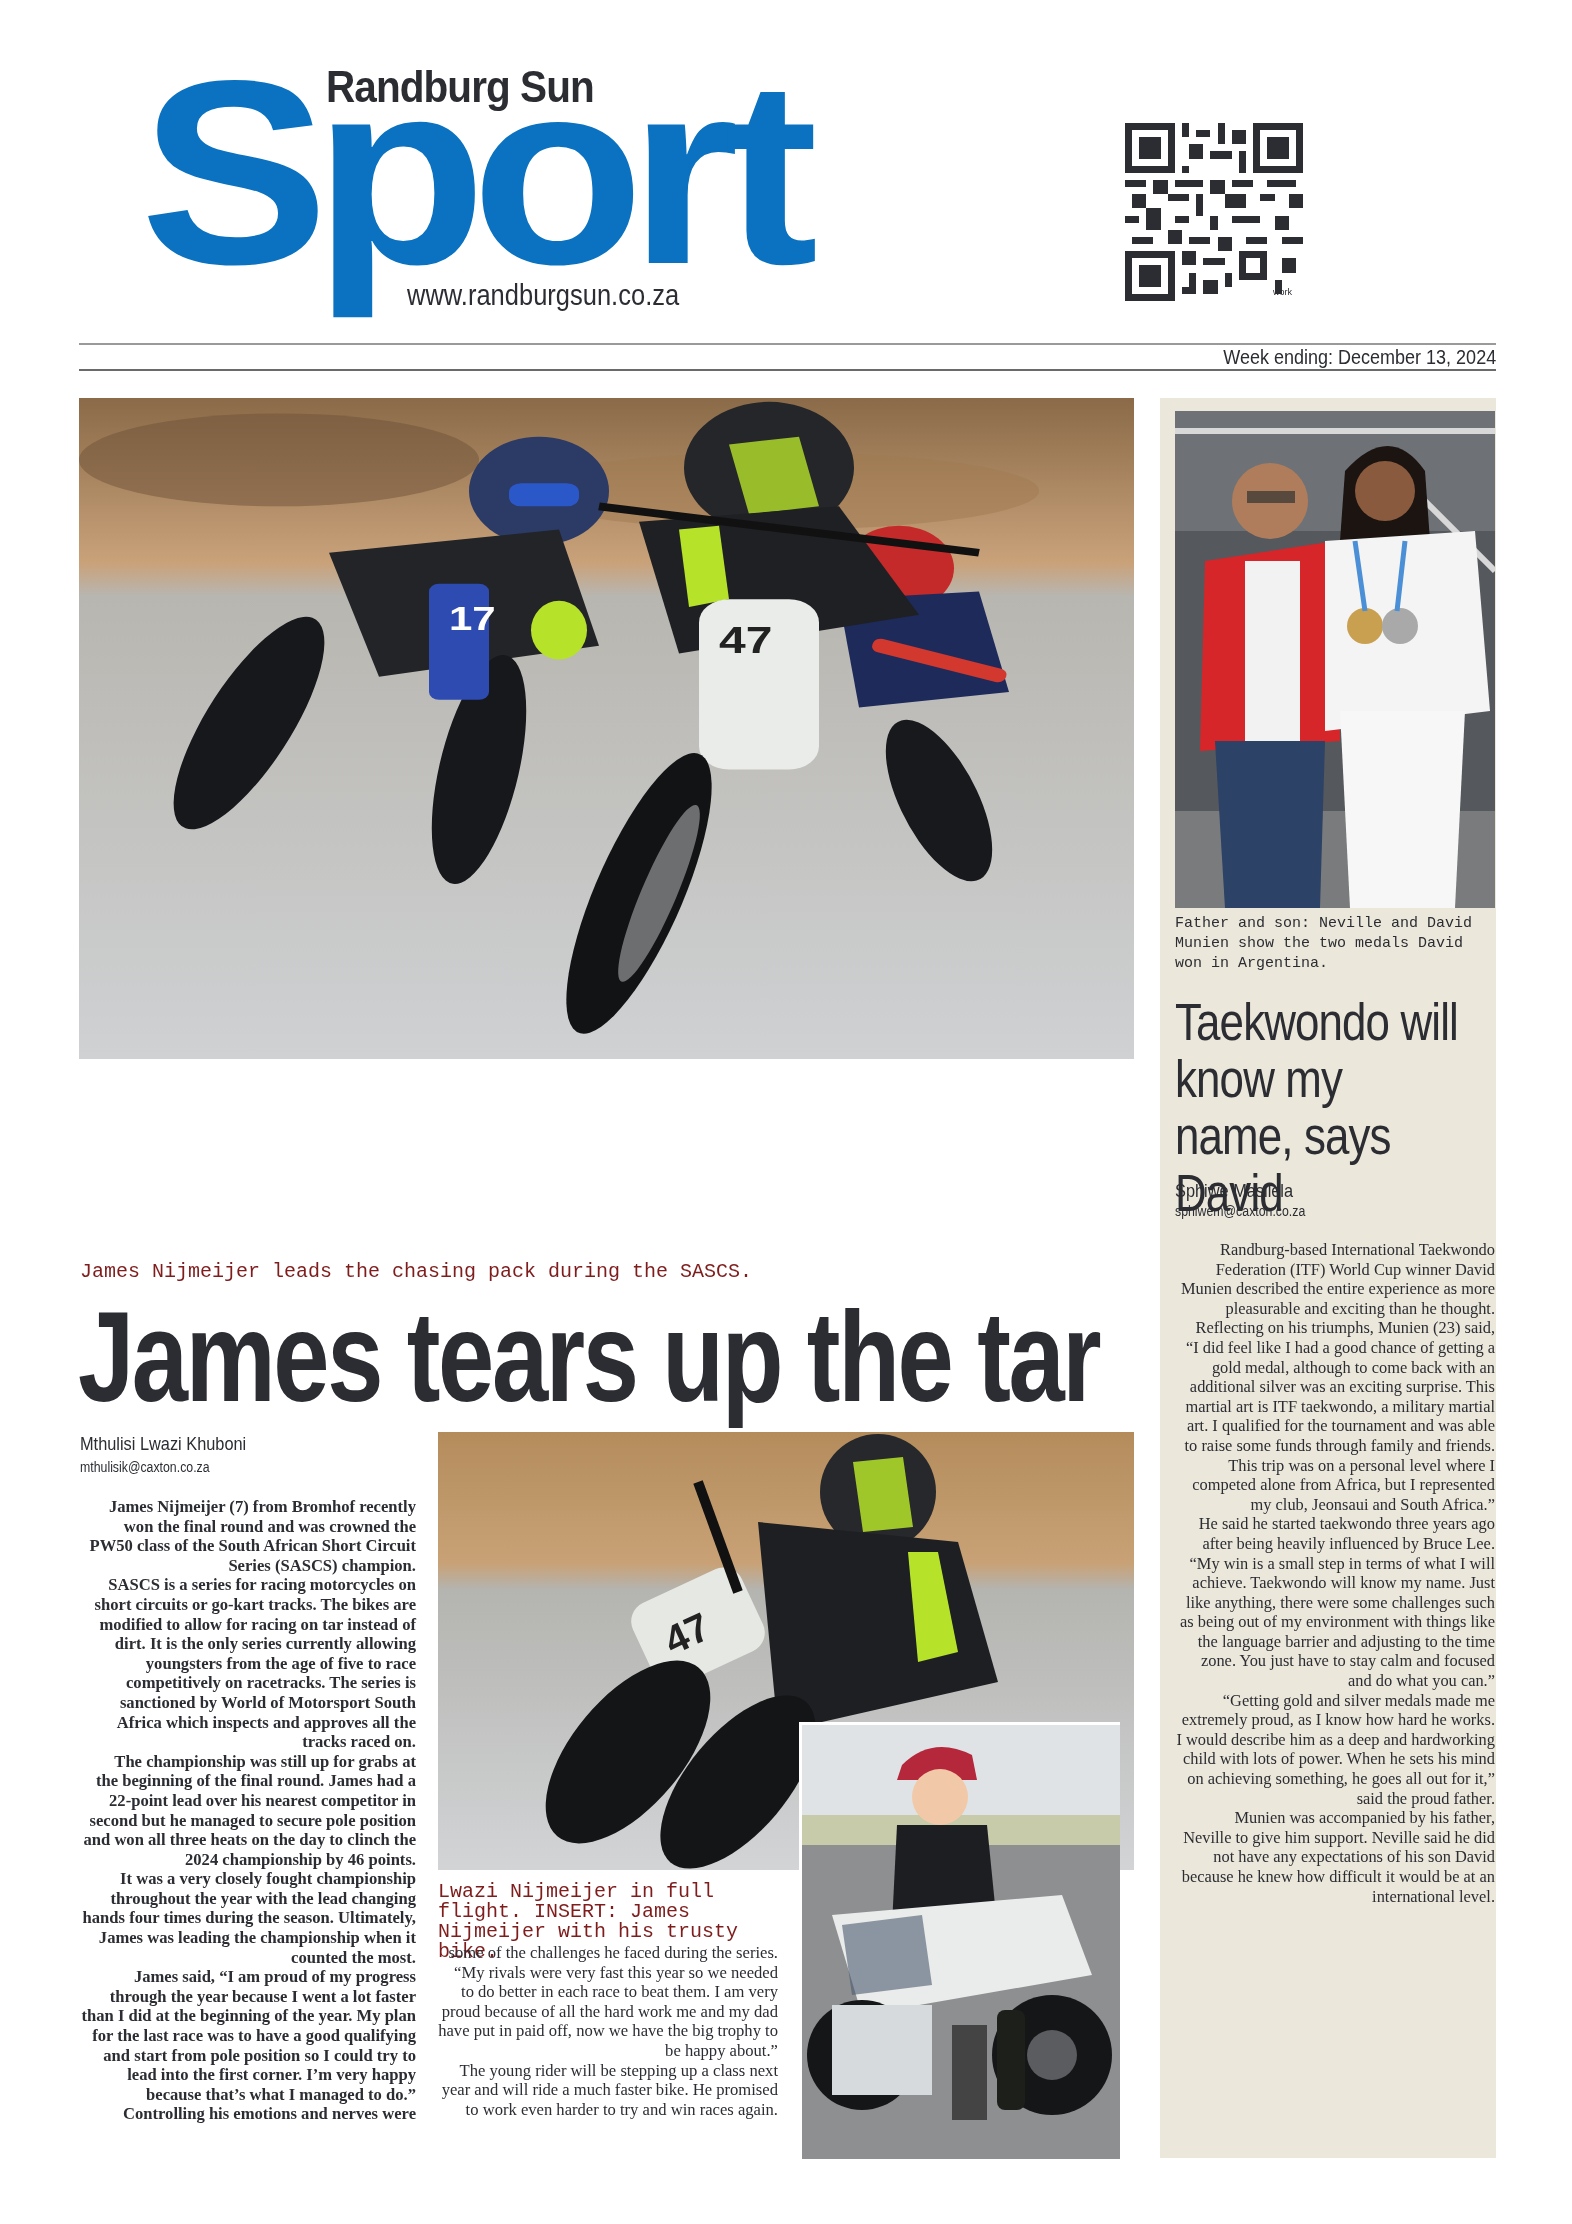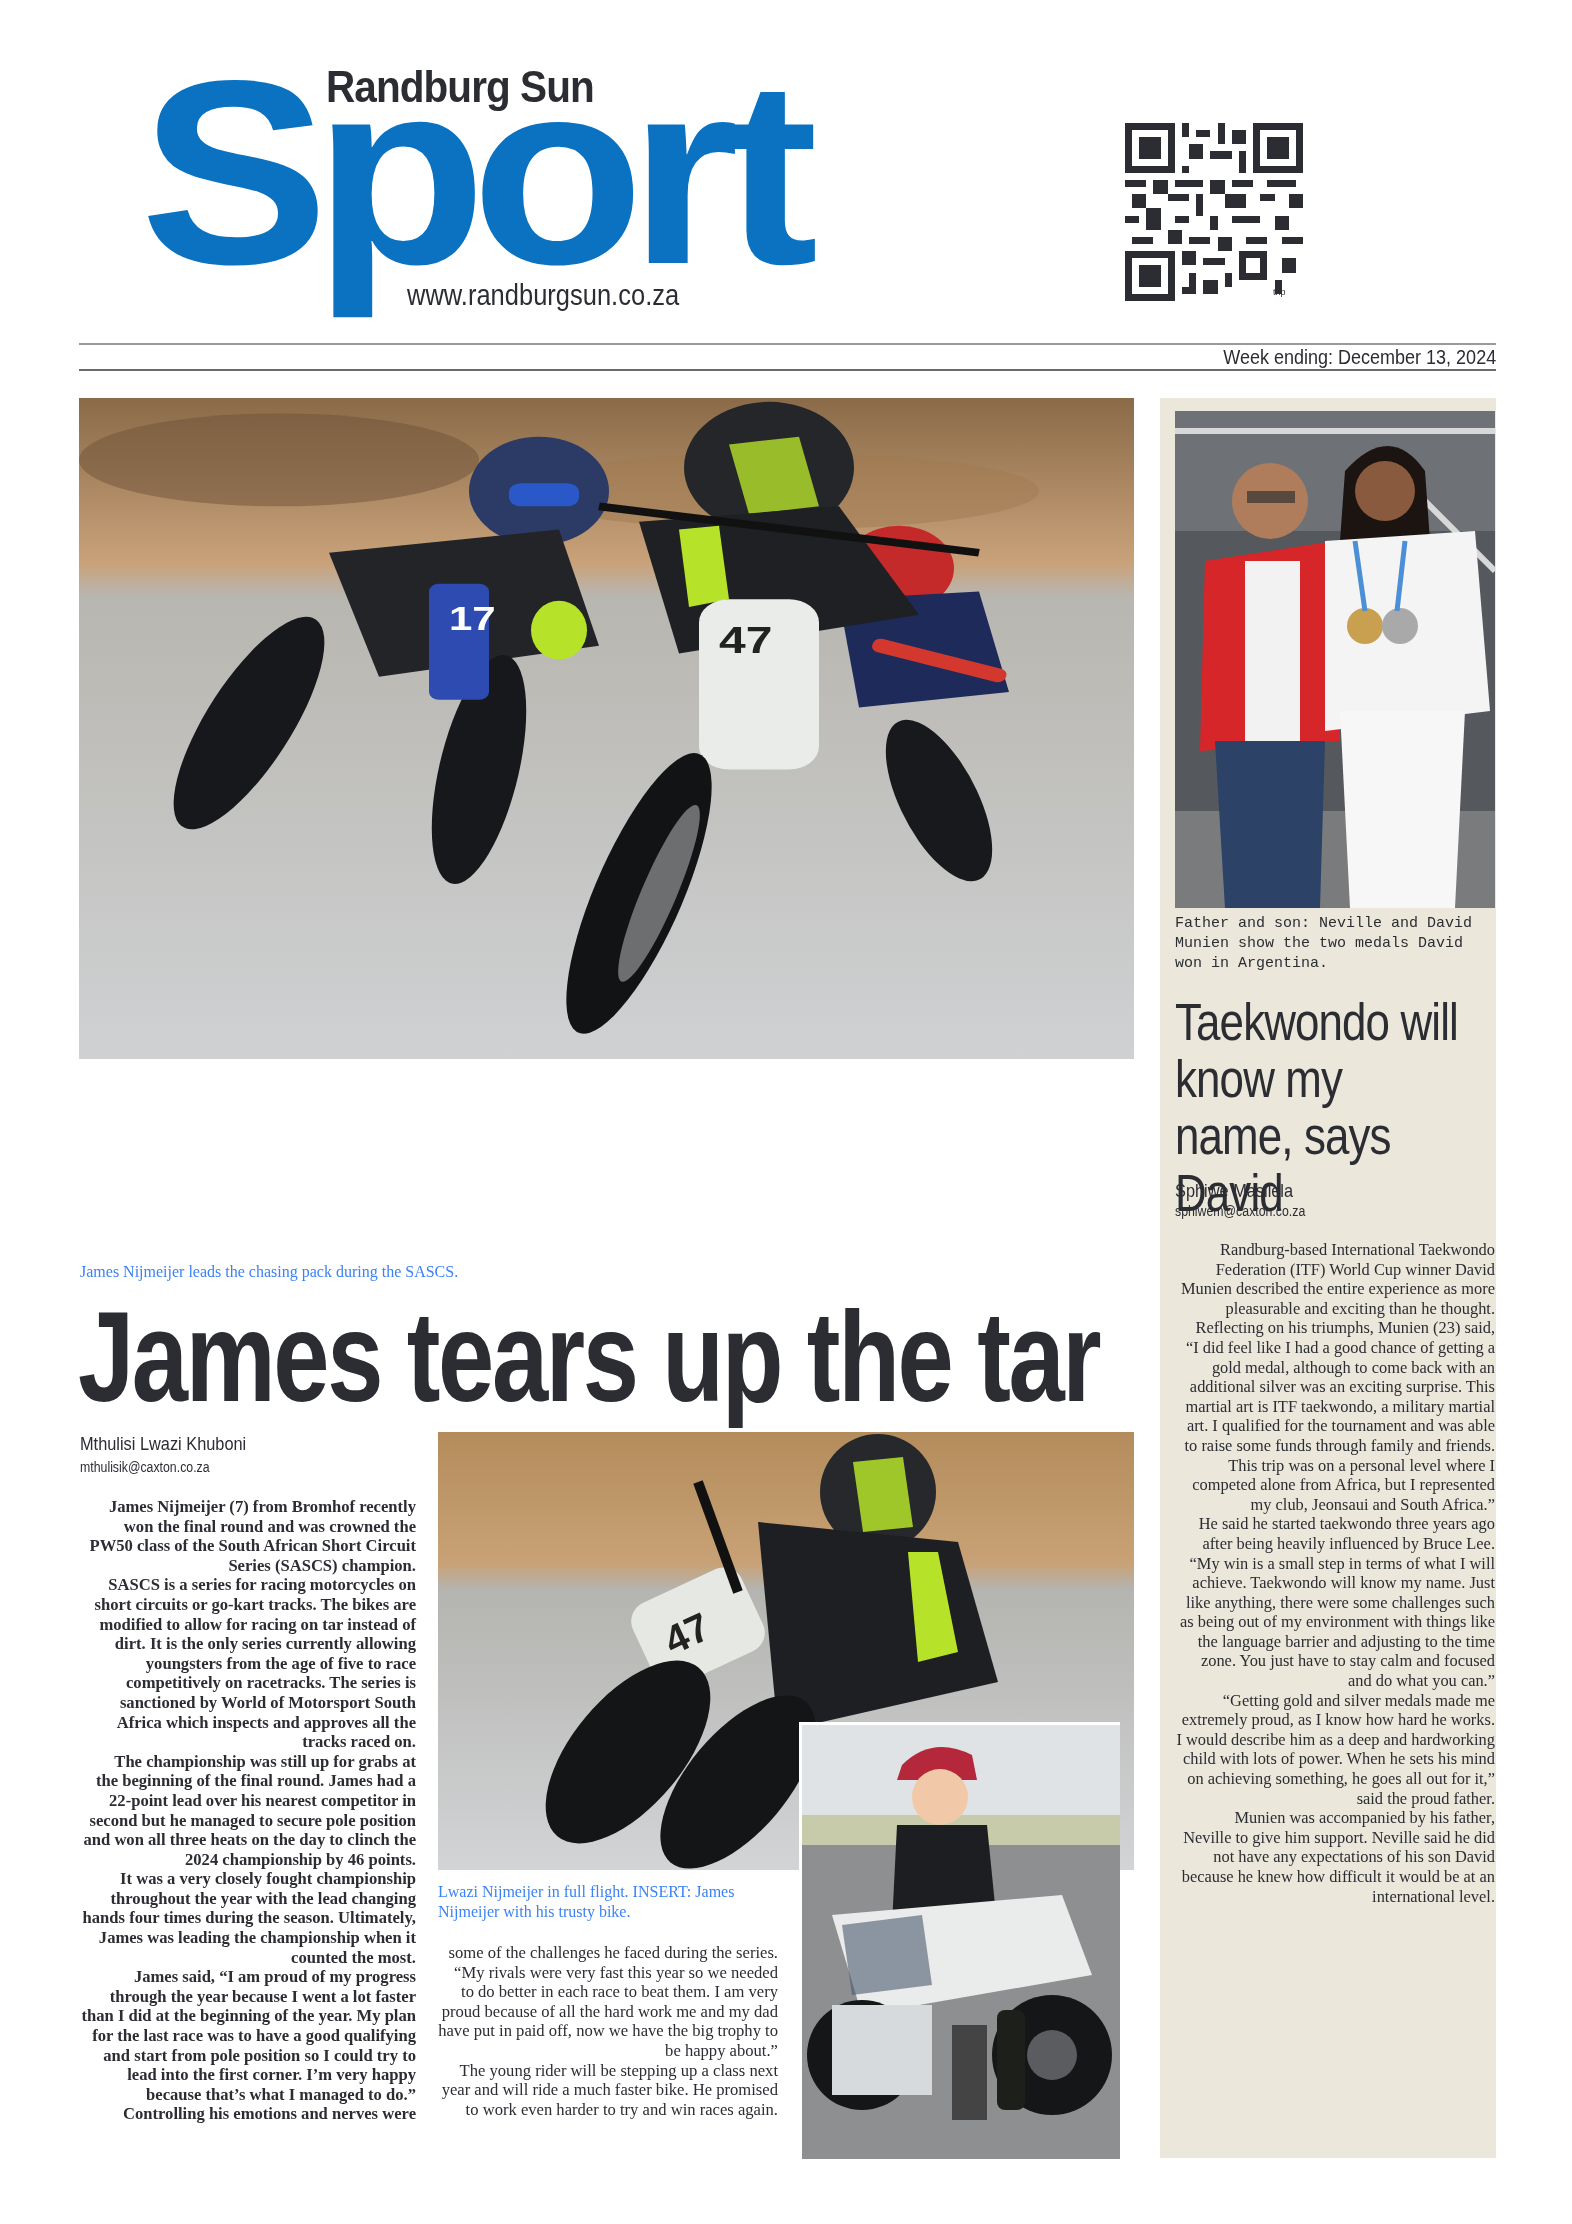--- a/index.html
+++ b/index.html
@@ -19,21 +19,21 @@
   .rule.bottom { top: 369px; background: #6a6a6a; }
   .dateline { right: 76px; top: 346px; font-family: "Liberation Sans", sans-serif; font-size: 20px; color: #2b2d33; transform: scaleX(0.9); transform-origin: right top; white-space: nowrap; }
 
   
   .photo { overflow: hidden; }
   .photo svg { display: block; width: 100%; height: 100%; }
   .main-photo { left: 79px; top: 398px; width: 1055px; height: 661px; }
   .mid-photo { left: 438px; top: 1432px; width: 696px; height: 438px; }
   .insert-photo { left: 799px; top: 1722px; width: 321px; height: 437px; border-top: 3px solid #ffffff; border-left: 3px solid #ffffff; box-sizing: border-box; }
 
-  .caption { font-family: Liberation Serif, serif; font-size: 16px; line-height: 20px; color: #3b82f6; }
+  .caption { font-family: Liberation Mono, monospace; font-size: 20px; line-height: 20px; color: #7f1d1d; }
   .main-caption { left: 80px; top: 1262px; width: 1050px; }
   .mid-caption { left: 438px; top: 1882px; width: 350px; }
 
   .headline { left: 78px; top: 1293px; font-family: "Liberation Sans", sans-serif; font-weight: 700; font-size: 128px; line-height: 1; color: #2b2d33; letter-spacing: -3px; transform: scaleX(0.79); transform-origin: left top; white-space: nowrap; }
 
   .byline-name { font-family: "Liberation Sans", sans-serif; font-size: 19px; color: #2b2d33; transform: scaleX(0.86); transform-origin: left top; white-space: nowrap; }
   .byline-email { font-family: "Liberation Sans", sans-serif; font-size: 14px; color: #2b2d33; transform: scaleX(0.88); transform-origin: left top; white-space: nowrap; }
 
   .body-text { font-family: "Liberation Serif", serif; font-size: 16.6px; line-height: 19.6px; color: #2b2d33; }
   .body-text p { margin: 0; text-indent: 14px; text-align: right; }
@@ -110,21 +110,21 @@
         <rect x="17" y="19" width="2" height="2" fill="#fff"></rect>
         <rect x="22" y="19" width="2" height="2"></rect>
       <rect x="9" y="21" width="1" height="3"></rect>
         <rect x="11" y="22" width="2" height="2"></rect>
         <rect x="14" y="21" width="1" height="2"></rect>
         <rect x="21" y="22" width="1" height="2"></rect>
         <rect x="8" y="23" width="1" height="1"></rect>
     </g>
   </svg>
 </div>
-<div class="abs qr-brand">trip</div>
+<div class="abs qr-brand">work</div>
 
 <div class="abs rule top"></div>
 <div class="abs dateline">Week ending: December 13, 2024</div>
 <div class="abs rule bottom"></div>
 
 <div class="abs photo main-photo">
   <svg viewBox="0 0 1055 854" preserveAspectRatio="none">
     <defs>
       <linearGradient id="bg1" x1="0" y1="0" x2="0" y2="1">
         <stop offset="0" stop-color="#8a6a48"></stop>

